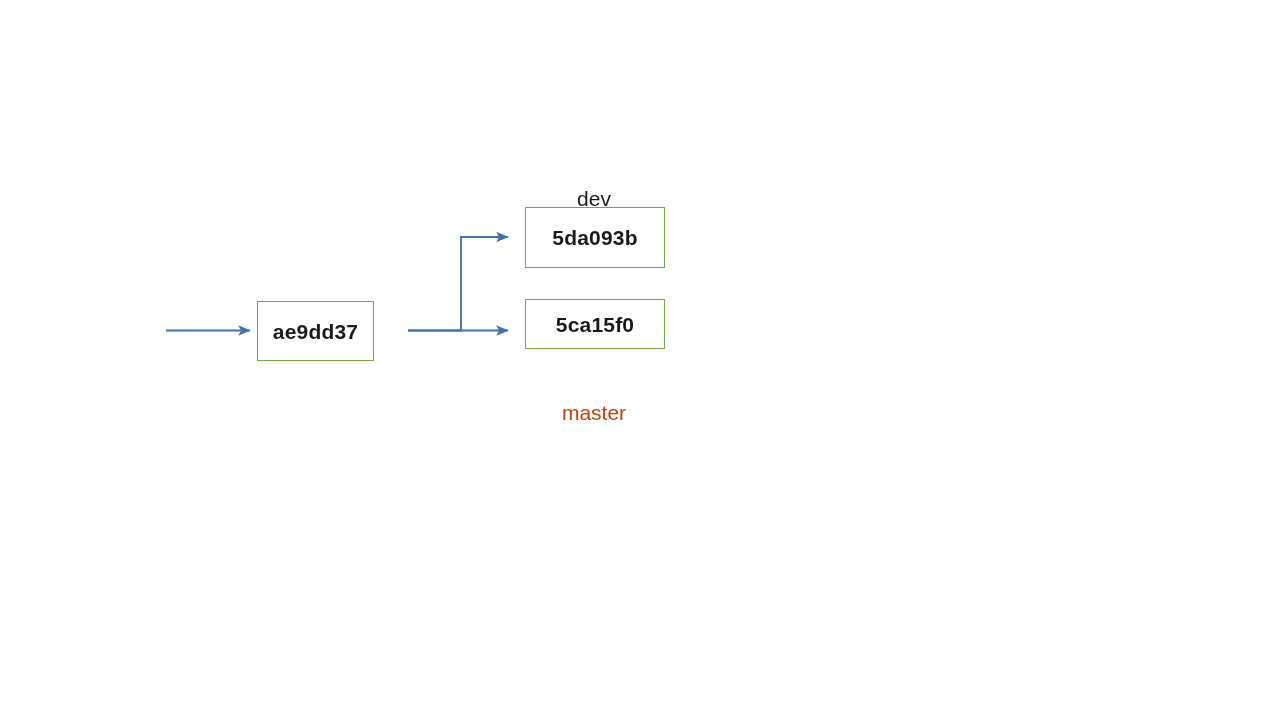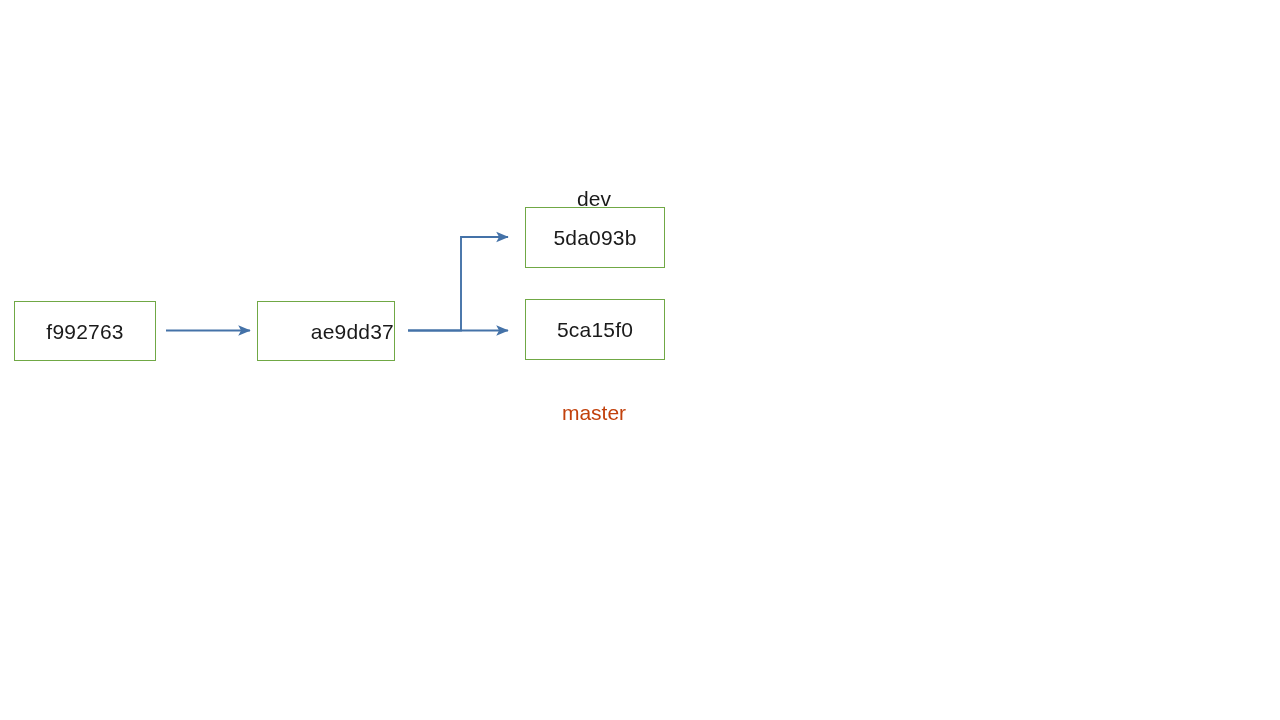--- a/index.html
+++ b/index.html
@@ -28,20 +28,21 @@
     align-items: center;
     justify-content: center;
   }
   .commit-label {
     font-family: "Liberation Sans", sans-serif;
     font-size: 21px;
     color: #1a1a1a;
     line-height: 1;
     letter-spacing: 0.2px;
     white-space: nowrap;
+    font-weight: bold;
   }
   .branch-label {
     position: absolute;
     font-family: "Liberation Sans", sans-serif;
     font-size: 21px;
     line-height: 1;
     white-space: nowrap;
     text-align: center;
     transform: translateX(-50%);
   }
@@ -68,33 +69,30 @@
       </marker>
     </defs>
 
     <line x1="166" y1="330.5" x2="250" y2="330.5" stroke="#4472a8" stroke-width="1.9" marker-end="url(#arrowhead)"></line>
 
     <path d="M408,330.5 L461,330.5 L461,237 L508,237" fill="none" stroke="#4472a8" stroke-width="1.9" marker-end="url(#arrowhead)"></path>
 
     <line x1="408" y1="330.5" x2="508" y2="330.5" stroke="#4472a8" stroke-width="1.9" marker-end="url(#arrowhead)"></line>
   </svg>
 
-  <div class="commit-node" id="node-c1" style="left:14px; top:301px; width:142px; height:60px;">
-    <span class="commit-label">f992763</span>
-  </div>
 
-  <div class="commit-node" id="node-c2" style="left:257px; top:301px; width:138px; height:60px;justify-content:flex-end;">
+  <div class="commit-node" id="node-c2" style="left:257px; top:301px; width:117px; height:60px;">
     <span class="commit-label">ae9dd37</span>
   </div>
 
   <div class="commit-node" id="node-c3" style="left:525px; top:207px; width:140px; height:61px;">
     <span class="commit-label">5da093b</span>
   </div>
 
-  <div class="commit-node" id="node-c4" style="left:525px; top:299px; width:140px; height:61px;">
+  <div class="commit-node" id="node-c4" style="left:525px; top:299px; width:140px; height:50px;">
     <span class="commit-label">5ca15f0</span>
   </div>
 
   <div class="branch-label" id="branch-label-dev" style="left:594px; top:144px;margin-top:44px;">dev</div>
 
   <div class="branch-label" id="branch-label-master" style="left:594px; top:402px;">master</div>
 
 </div>
 
 </body></html>

